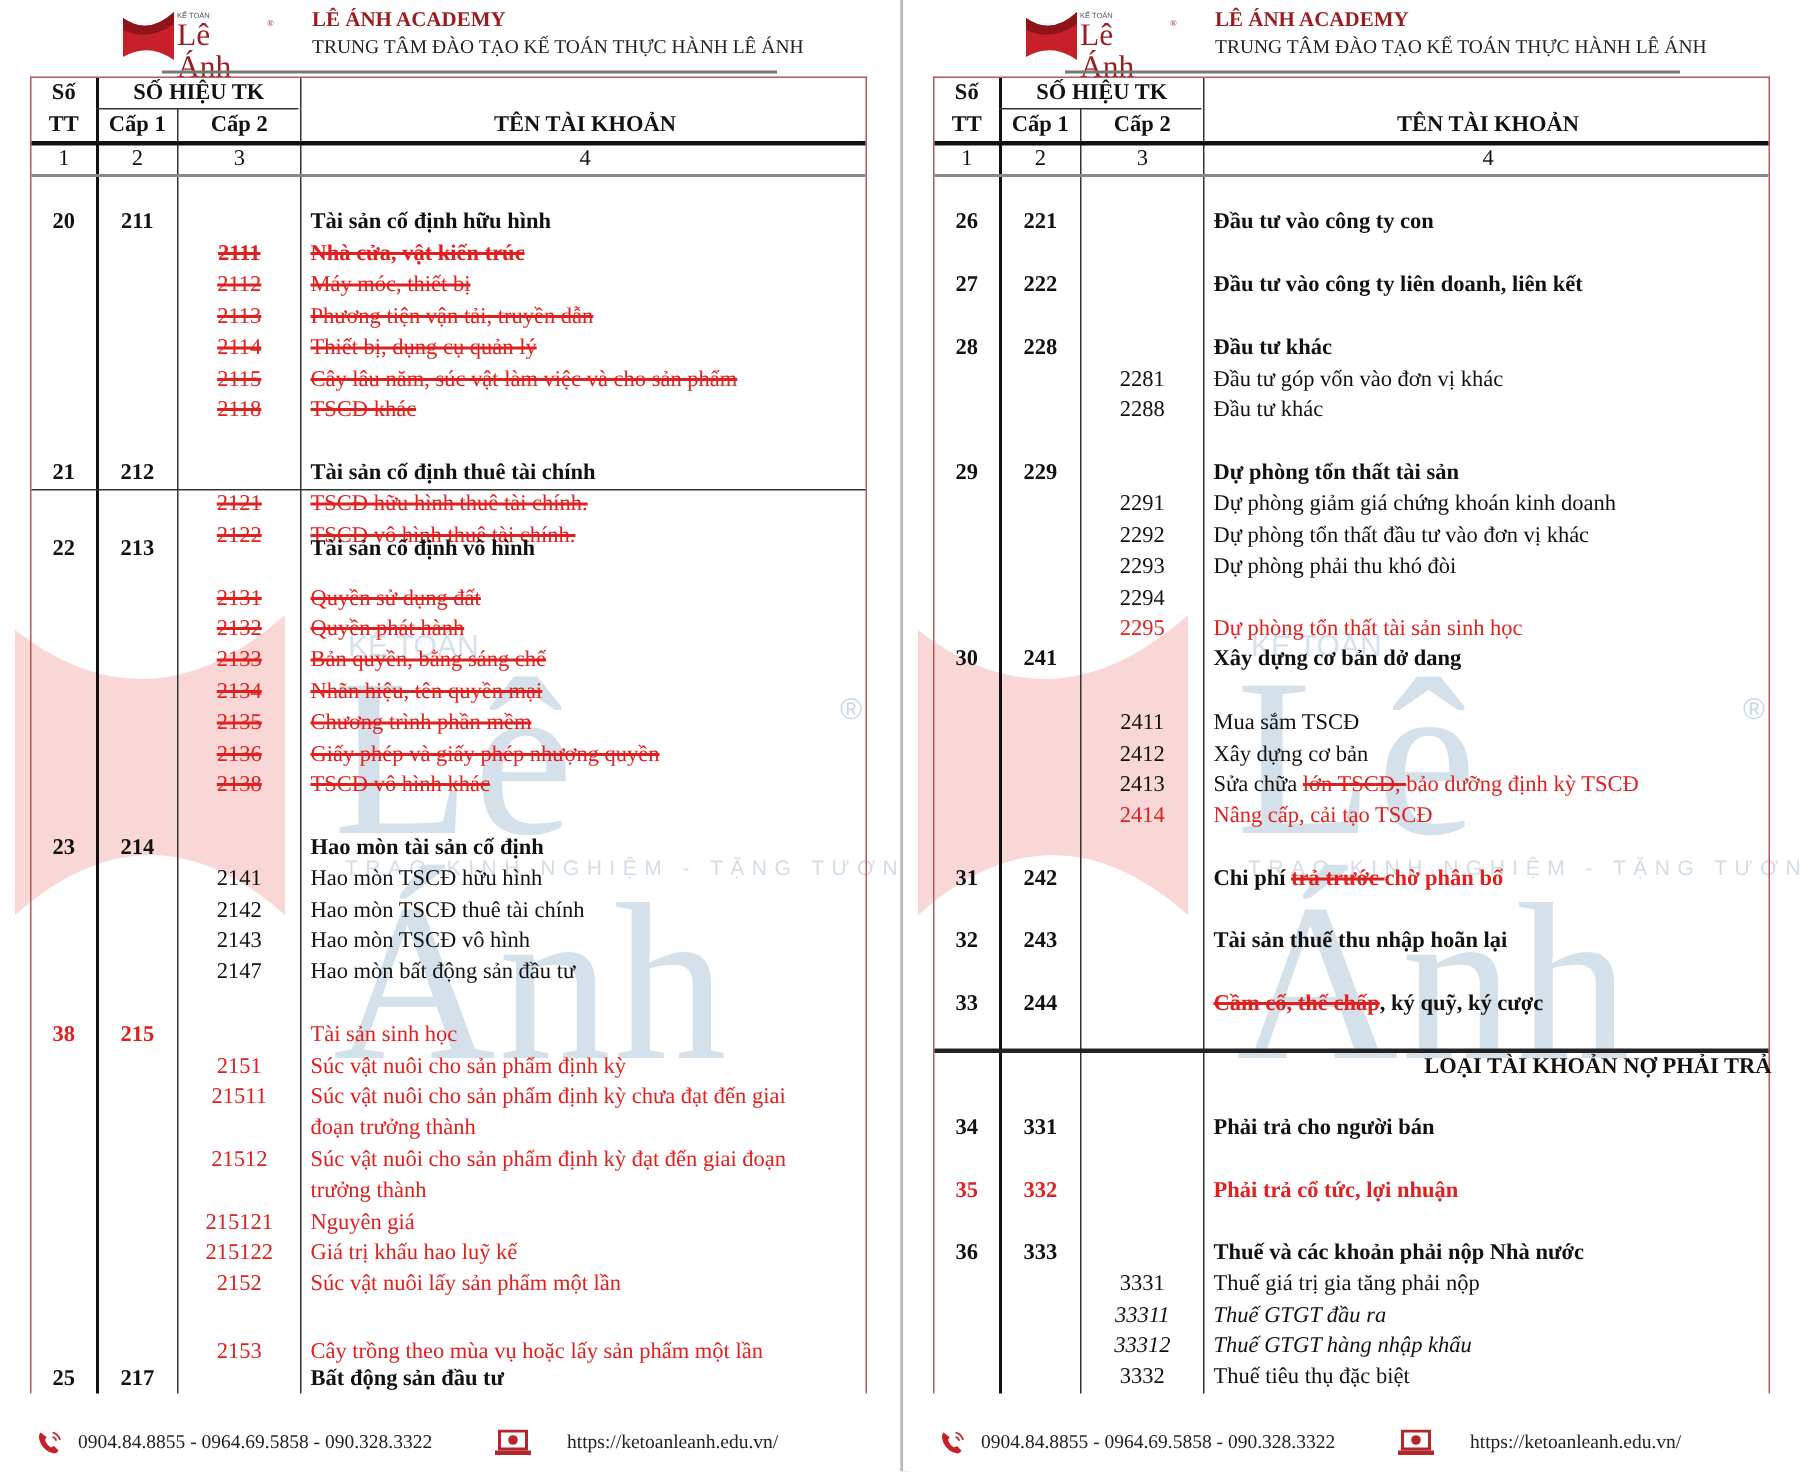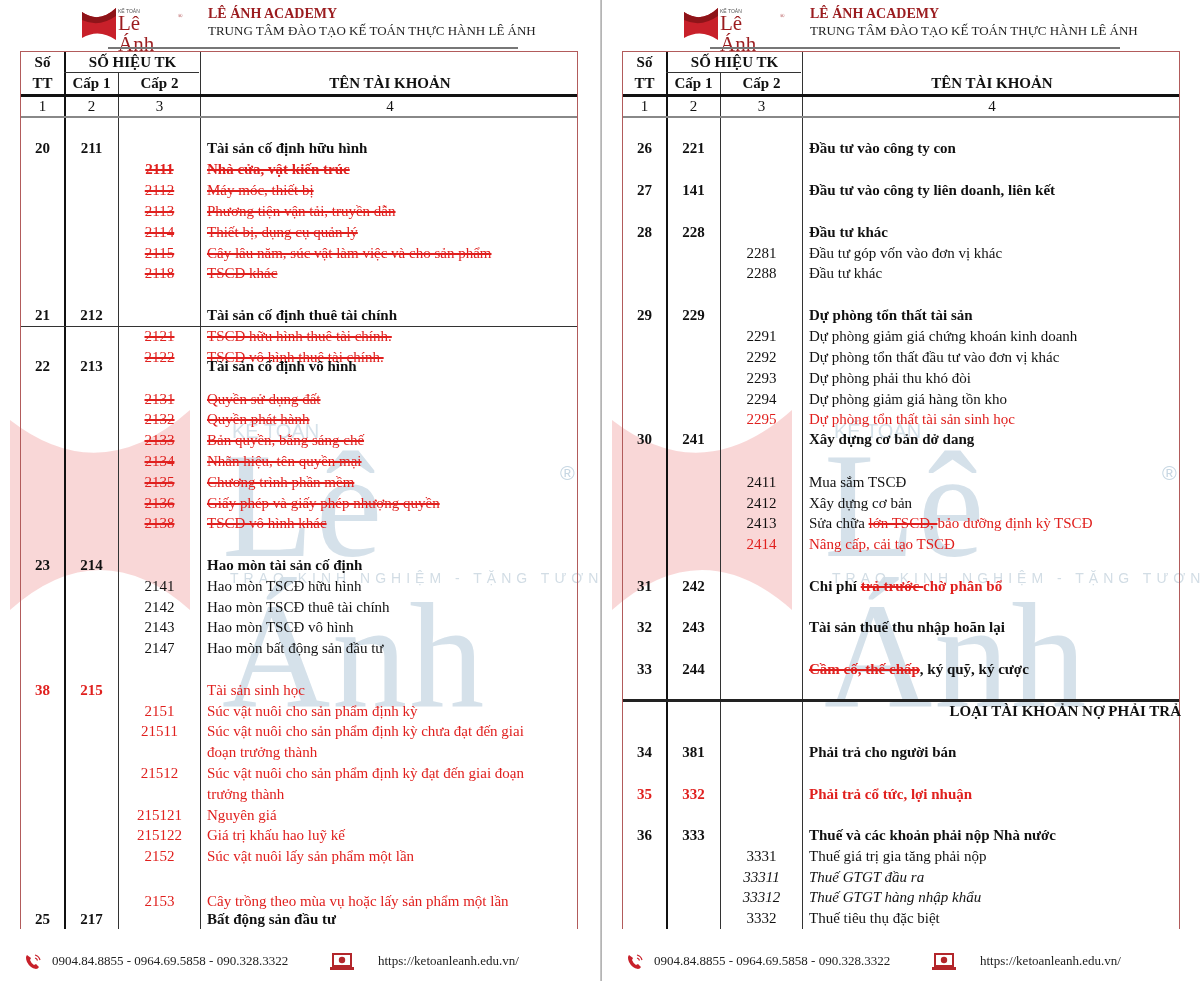--- a/index.html
+++ b/index.html
@@ -387,21 +387,21 @@
     <div class="septhick" style="top:647px"></div>
     <div class="rows">
         <div class="row" style="top: 86px;">
           <span class="c-stt">26</span>
           <span class="c-l1">221</span>
           <span class="c-l2"></span>
           <span class="c-name bold">Đầu tư vào công ty con</span>
         </div>
         <div class="row" style="top: 128px;">
           <span class="c-stt">27</span>
-          <span class="c-l1">141</span>
+          <span class="c-l1">222</span>
           <span class="c-l2"></span>
           <span class="c-name bold">Đầu tư vào công ty liên doanh, liên kết</span>
         </div>
         <div class="row" style="top: 170px;">
           <span class="c-stt">28</span>
           <span class="c-l1">228</span>
           <span class="c-l2"></span>
           <span class="c-name bold">Đầu tư khác</span>
         </div>
         <div class="row" style="top: 191px;">
@@ -437,21 +437,20 @@
         <div class="row" style="top: 316px;">
           <span class="c-stt"></span>
           <span class="c-l1"></span>
           <span class="c-l2">2293</span>
           <span class="c-name ">Dự phòng phải thu khó đòi</span>
         </div>
         <div class="row" style="top: 337px;">
           <span class="c-stt"></span>
           <span class="c-l1"></span>
           <span class="c-l2">2294</span>
-          <span class="c-name ">Dự phòng giảm giá hàng tồn kho</span>
         </div>
         <div class="row" style="top: 357px;">
           <span class="c-stt"></span>
           <span class="c-l1"></span>
           <span class="c-l2 red">2295</span>
           <span class="c-name red">Dự phòng tổn thất tài sản sinh học</span>
         </div>
         <div class="row" style="top: 377px;">
           <span class="c-stt">30</span>
           <span class="c-l1">241</span>
@@ -498,21 +497,21 @@
           <span class="c-stt">33</span>
           <span class="c-l1">244</span>
           <span class="c-l2"></span>
           <span class="c-name bold"><span class="red strike">Cầm cố, thế chấp</span><span class="">, ký quỹ, ký cược</span></span>
         </div>
         <div class="row" style="top: 649px;">
           <span class="c-name bold center">LOẠI TÀI KHOẢN NỢ PHẢI TRẢ</span>
         </div>
         <div class="row" style="top: 690px;">
           <span class="c-stt">34</span>
-          <span class="c-l1">381</span>
+          <span class="c-l1">331</span>
           <span class="c-l2"></span>
           <span class="c-name bold">Phải trả cho người bán</span>
         </div>
         <div class="row" style="top: 732px;">
           <span class="c-stt red">35</span>
           <span class="c-l1 red">332</span>
           <span class="c-l2"></span>
           <span class="c-name bold red">Phải trả cổ tức, lợi nhuận</span>
         </div>
         <div class="row" style="top: 773px;">

